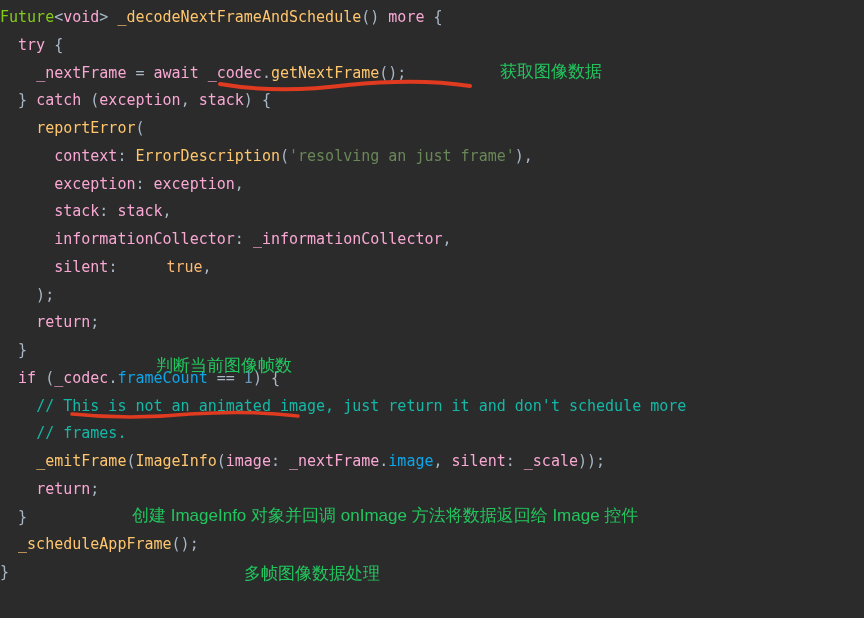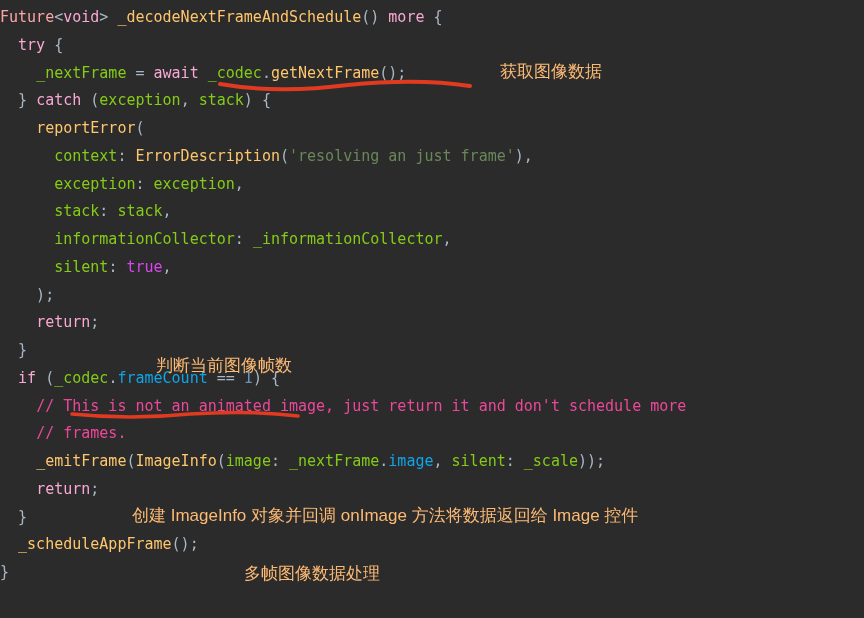--- a/index.html
+++ b/index.html
@@ -15,33 +15,33 @@
     overflow: hidden;
     position: relative;
   }
   pre {
     margin: 0;
     padding: 4px 0 0 0;
     white-space: pre;
     font-family: inherit;
   }
   .kw   { color: #f9a8d4; }  
-  .type { color: #fca5a5; text-align: right; }  
+  .type { color: #84cc16; text-align: right; }  
   .fn   { color: #ffc66d; }  
-  .id   { color: #84cc16; }
+  .id   { color: #f9a8d4; }
   .str  { color: #6a8759; }  
   .num  { color: #6897bb; }  
-  .cmt  { color: #ec4899; margin-top: 40px; }  
-  .tr   { color: #d946ef; }  
+  .cmt  { color: #14b8a6; margin-top: 40px; }  
+  .tr   { color: #fdba74; margin-left: 40px; }  
   .field{ color: #0ea5e9; }  
 
   .anno {
     position: absolute;
     font-family: "PingFang SC", "Microsoft YaHei", sans-serif;
-    color: #fdba74;
+    color: #22c55e;
     font-size: 17px;
     font-weight: 500;
     white-space: nowrap;
     pointer-events: none;
   }
 
   svg.mark {
     position: absolute;
     pointer-events: none;
   }

